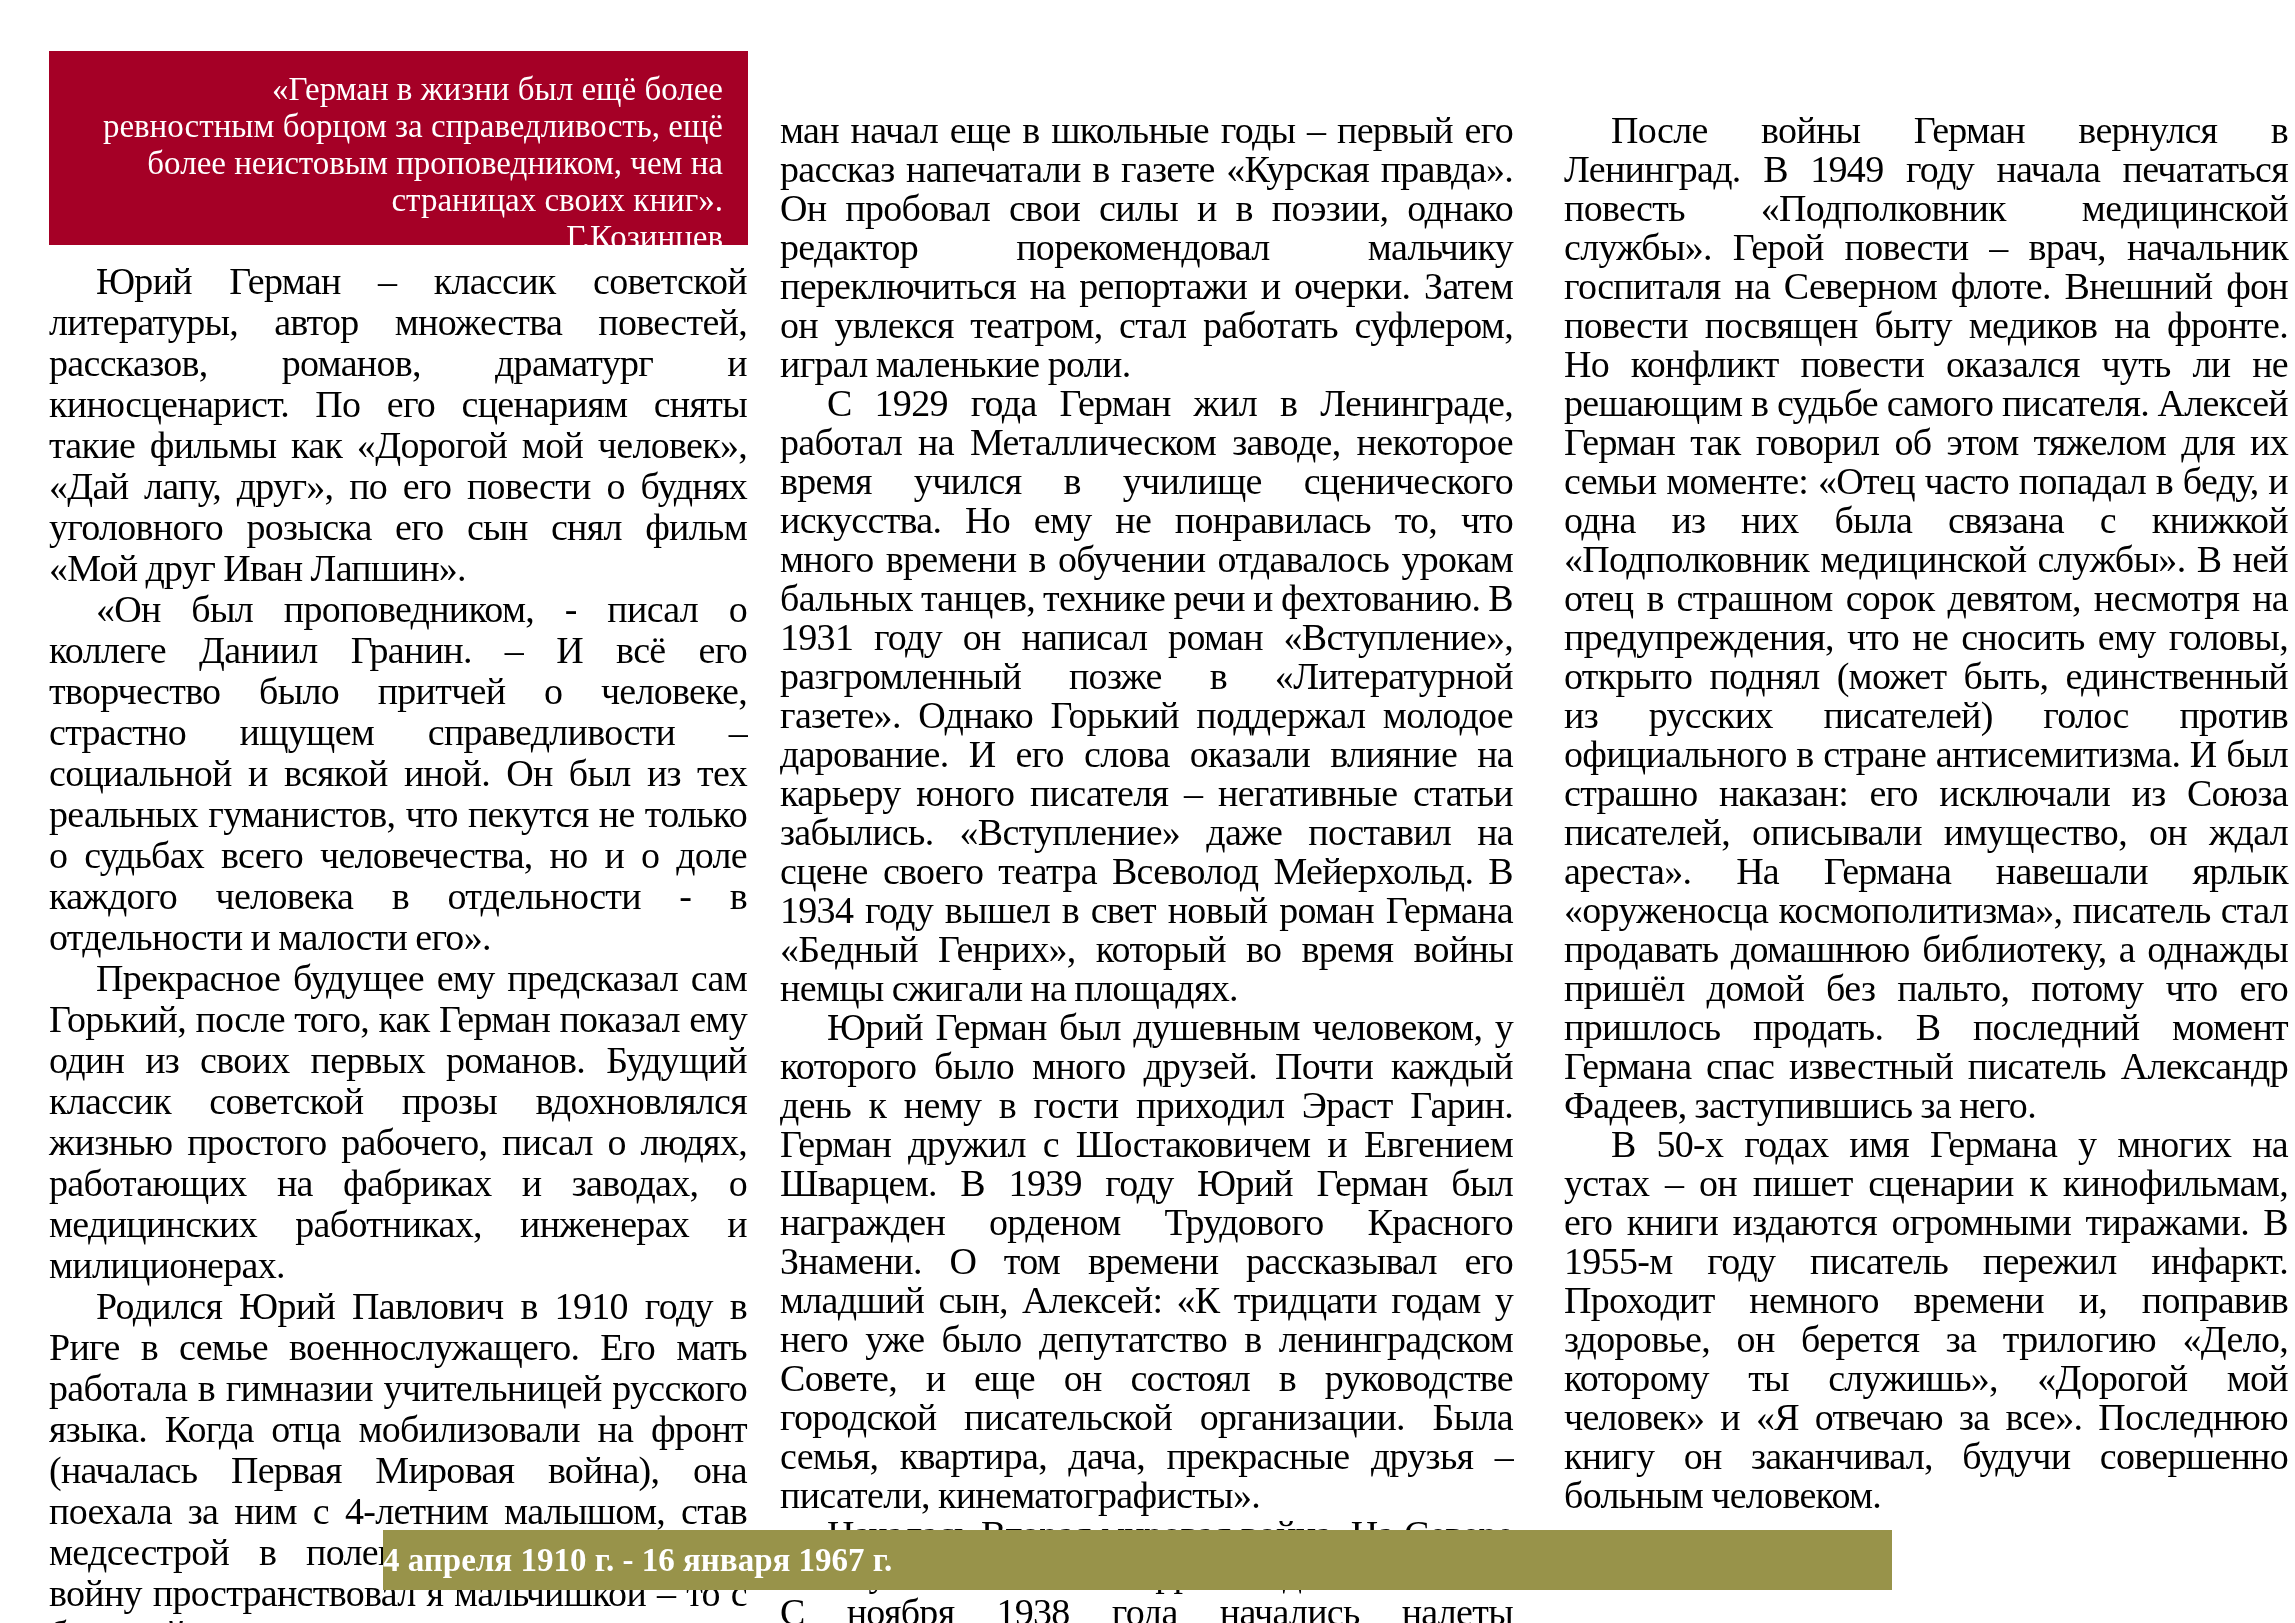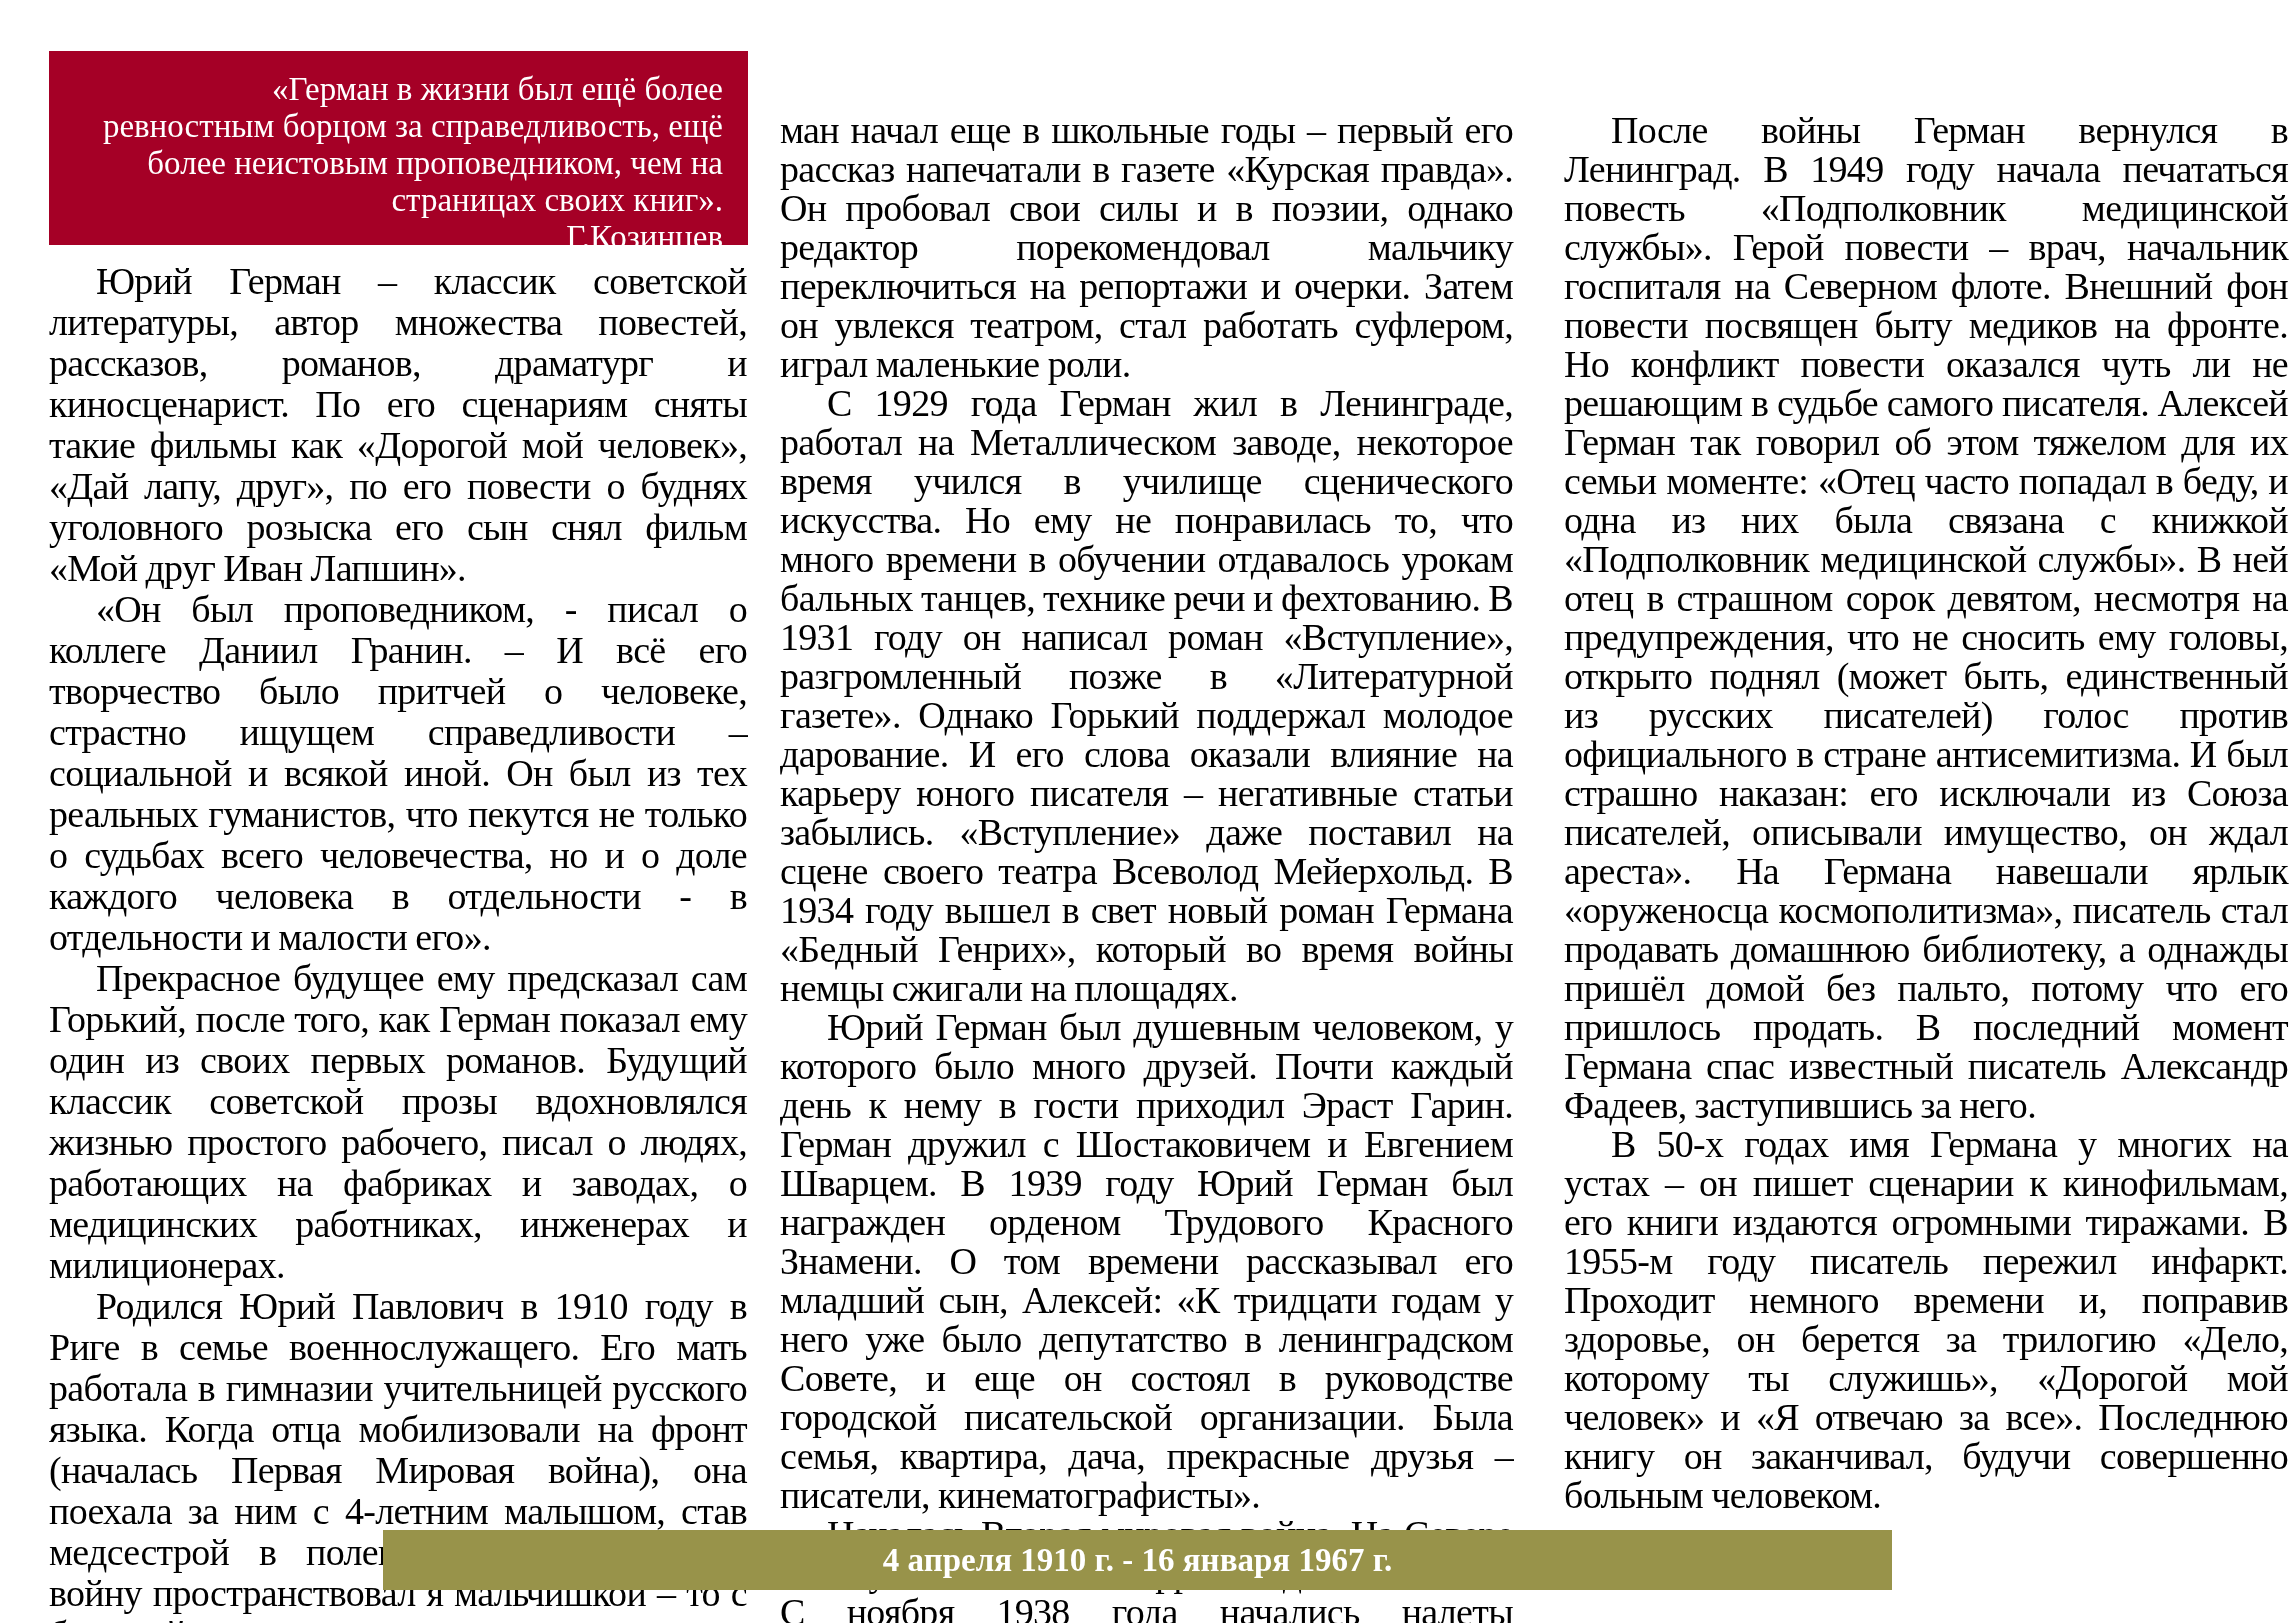--- a/index.html
+++ b/index.html
@@ -61,21 +61,20 @@
   .footer-bar {
     position: absolute;
     left: 383px;
     top: 1530px;
     width: 1509px;
     height: 60px;
     background: #98934a;
     color: #ffffff;
     display: flex;
     align-items: center;
-    justify-content: center;
     font-size: 33px;
     font-weight: bold;
     letter-spacing: 0;
   }
 </style>
 </head>
 <body>
 
 <div class="page">
 

